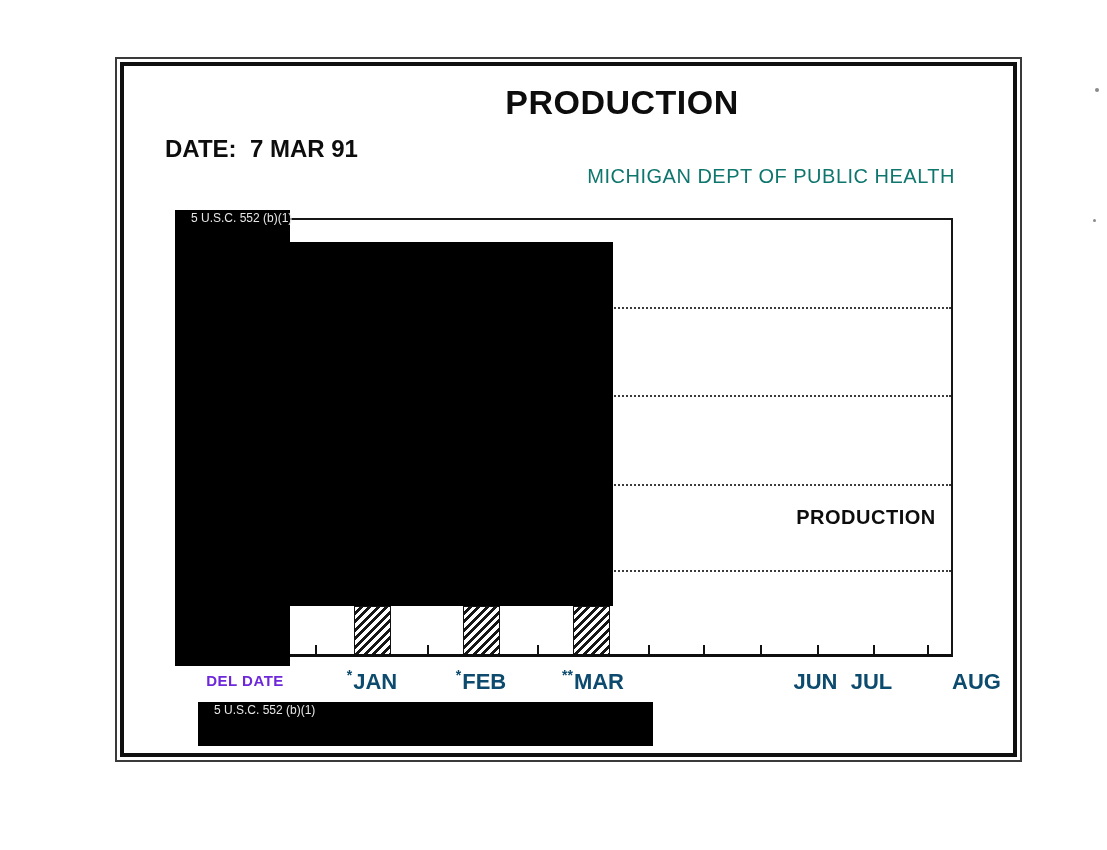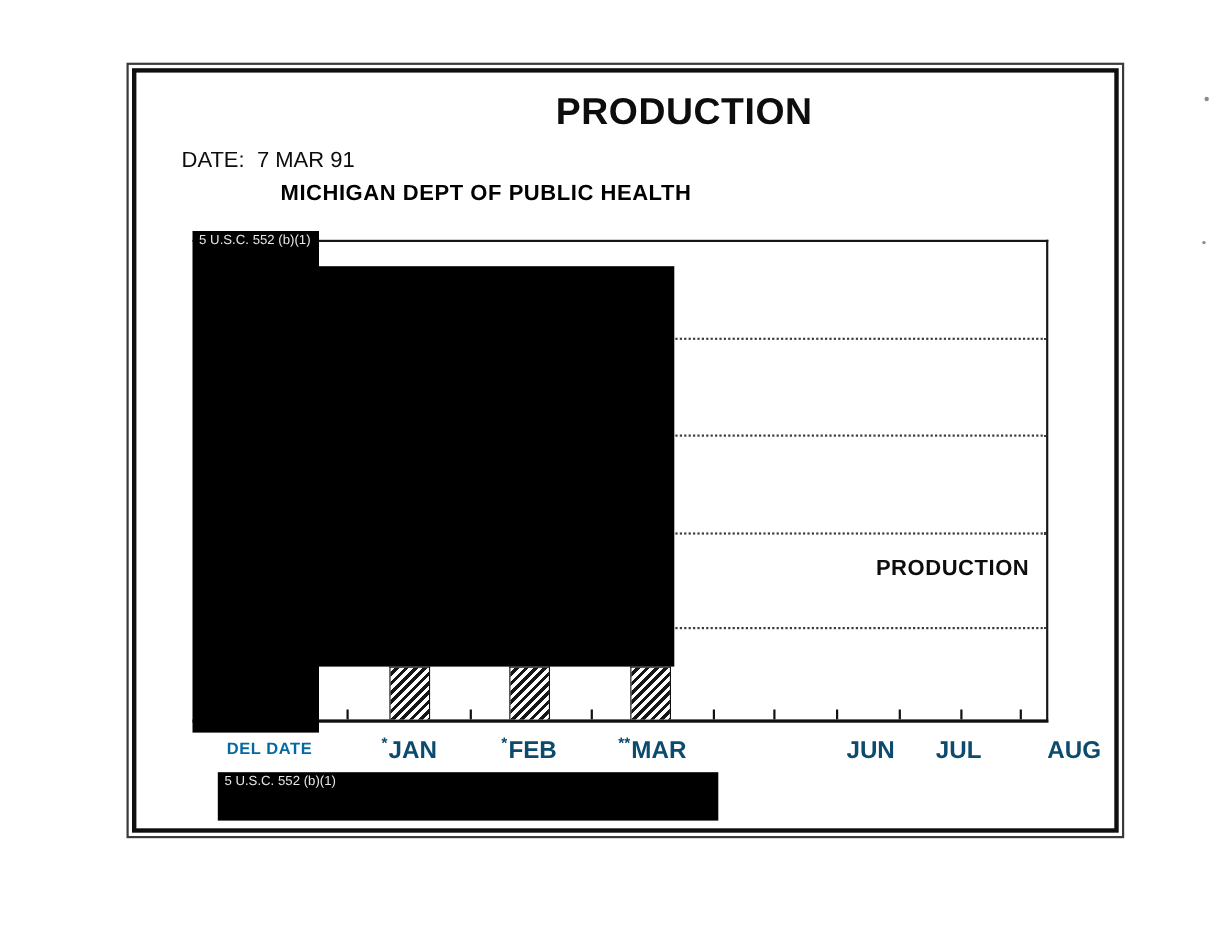--- a/index.html
+++ b/index.html
@@ -23,31 +23,31 @@
     position:absolute; left:115px; top:57px; width:907px; height:705px;
     border:2px solid #3a3a3a; box-sizing:border-box;
   }
   #frame-inner {
     position:absolute; left:3px; top:3px; right:3px; bottom:3px;
     border:4px solid #0f0f0f;
   }
 
   
   #date-label {
-    position:absolute; left:165px; top:135px; font-size:20px; font-weight:normal;
+    position:absolute; left:165px; top:135px; font-size:24px; font-weight:bold;
     white-space:pre; color:#0d0d0d;
   }
   #figure-title {
     position:absolute; left:272px; top:84px; width:700px; text-align:center;
     font-size:34px; font-weight:bold; line-height:37px; color:#0d0d0d;
     letter-spacing:0.5px;
   }
   #figure-subtitle {
-    position:absolute; left:255px; top:165px; width:700px; text-align:left;
-    font-size:20px; font-weight:bold; letter-spacing:0.5px; color:#000000;
+    position:absolute; left:255px; top:165px; width:700px; text-align:right;
+    font-size:20px; font-weight:normal; letter-spacing:0.5px; color:#0f766e;
   }
 
   
   #plot {
     position:absolute; left:175px; top:218px; width:778px; height:439px;
     border-top:2px solid #161616; border-right:2px solid #161616;
     border-bottom:3px solid #0e0e0e; box-sizing:border-box; background:#ffffff;
   }
   .gridline {
     position:absolute; left:0; right:0; height:0;
@@ -66,27 +66,27 @@
   }
 
   
   .month {
     position:absolute; top:669px; width:90px; text-align:center;
     font-size:22px; font-weight:bold; color:#0c4a6e; white-space:nowrap;
   }
   .fn { font-size:14px; position:relative; top:-9px; margin-right:1px; }
   #del-date {
     position:absolute; left:197px; top:672px; width:96px; text-align:center;
-    font-size:15px; font-weight:bold; letter-spacing:0.5px; color:#0369a1;
+    font-size:15px; font-weight:bold; letter-spacing:0.5px; color:#6d28d9;
   }
 
   
   .redaction { position:absolute; background:#000000; }
   .statute {
-    display:block; color:#e6e6e6; font-size:12px; padding:1px 6px;
+    display:block; color:#e6e6e6; font-size:12px; padding:1px 16px;
     white-space:nowrap;
   }
   #redact-col  { left:175px; top:210px; width:115px; height:456px; }
   #redact-main { left:290px; top:242px; width:323px; height:364px; }
   #redact-bar  { left:198px; top:702px; width:455px; height:44px; }
 
   .speck { position:absolute; background:#8a8a8a; border-radius:50%; }
 </style>
 </head>
 <body>
@@ -125,21 +125,21 @@
     <div class="bar" style="left:398px;"></div>
   </div>
 
   <div id="annotation">
     <div>PRODUCTION</div>
   </div>
 
   <div class="month" style="left:327px;"><span class="fn">*</span><span>JAN</span></div>
   <div class="month" style="left:436px;"><span class="fn">*</span><span>FEB</span></div>
   <div class="month" style="left:548px;"><span class="fn">**</span><span>MAR</span></div>
-  <div class="month" style="left:746px;text-align:center;"><span class="fn"></span><span>JUN</span></div>
+  <div class="month" style="left:770px;text-align:center;"><span class="fn"></span><span>JUN</span></div>
   <div class="month" style="left:826px;"><span class="fn"></span><span>JUL</span></div>
   <div class="month" style="left:931px;"><span class="fn"></span><span>AUG</span></div>
 
   <div id="del-date">DEL DATE</div>
 
   <div id="redact-col" class="redaction">
     <span class="statute">5 U.S.C. 552 (b)(1)</span>
   </div>
   <div id="redact-main" class="redaction"></div>
   <div id="redact-bar" class="redaction">

